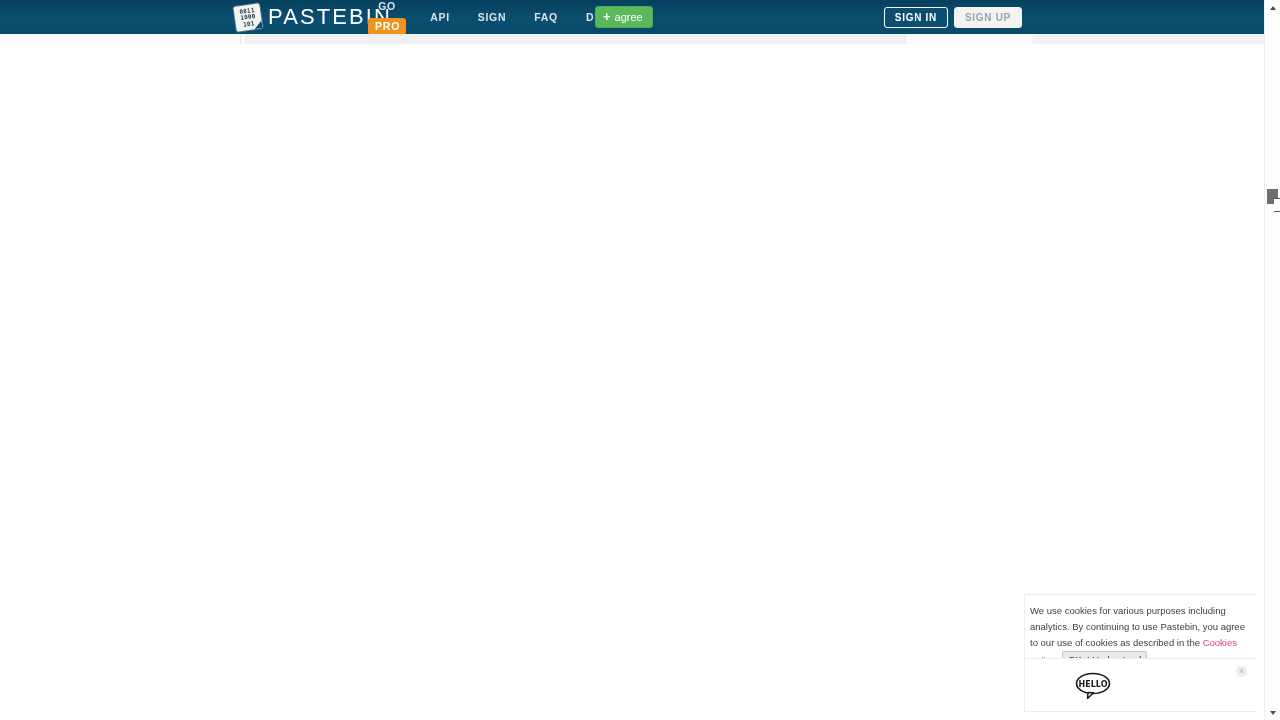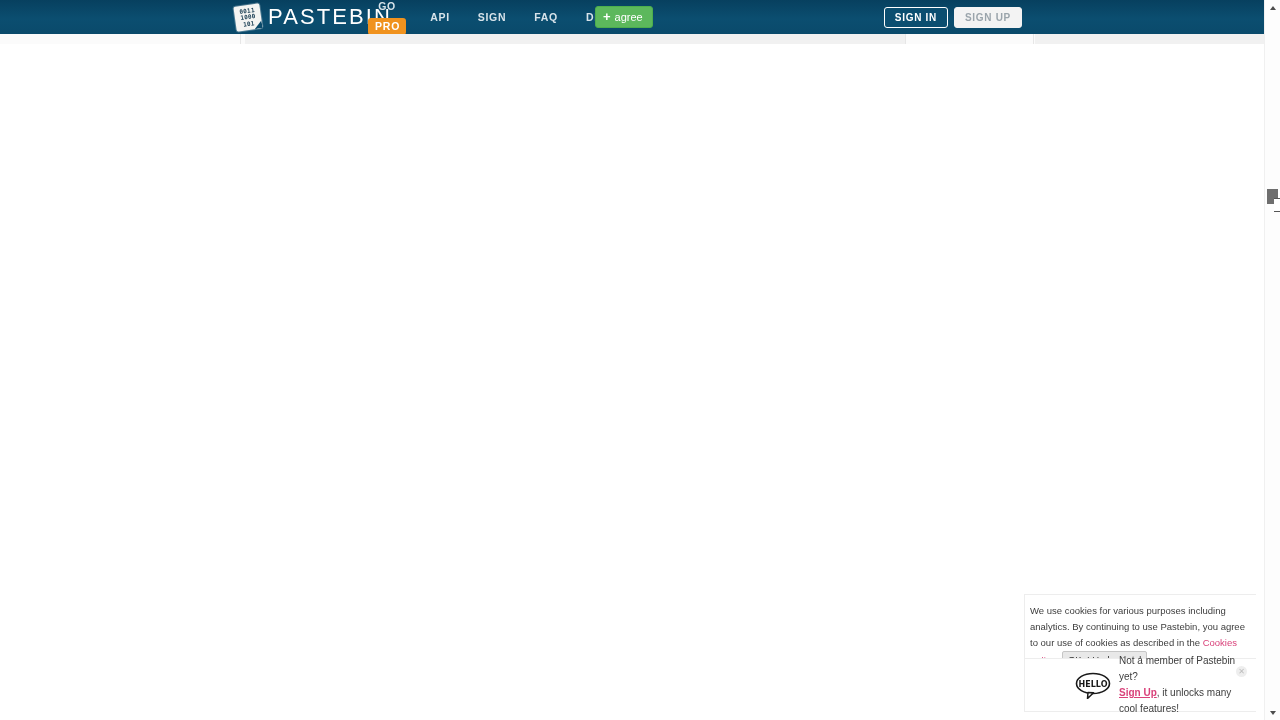--- a/index.html
+++ b/index.html
@@ -416,24 +416,20 @@
   </div>
 
   <div class="toast">
     <span class="hello-bubble">
       <svg width="36" height="27" viewBox="0 0 36 27" xmlns="http://www.w3.org/2000/svg">
         <ellipse cx="18" cy="11.5" rx="16.5" ry="10" fill="#ffffff" stroke="#1a1a1a" stroke-width="1.6"></ellipse>
         <path d="M13 20.5 L12.5 26.5 L18.5 20.8 Z" fill="#ffffff" stroke="#1a1a1a" stroke-width="1.5" stroke-linejoin="round"></path>
         <text x="18" y="15" font-family="DejaVu Sans, sans-serif" font-size="8" font-weight="bold" fill="#1a1a1a" text-anchor="middle">HELLO</text>
       </svg>
     </span>
-    <span class="toast-text">
-      <span>Not a member of Pastebin yet?</span><br>
-      <a href="#">Sign Up</a><span>, it unlocks many cool features!</span>
-    </span>
     <span class="toast-close">✕</span>
   </div>
 
   <div class="scrollbar">
     <span class="sb-arrow up">
         <span class="sb-tri up"></span>
       </span>
     <span class="sb-thumb"></span>
     <span class="sb-caret"></span>
     <span class="sb-arrow down">

